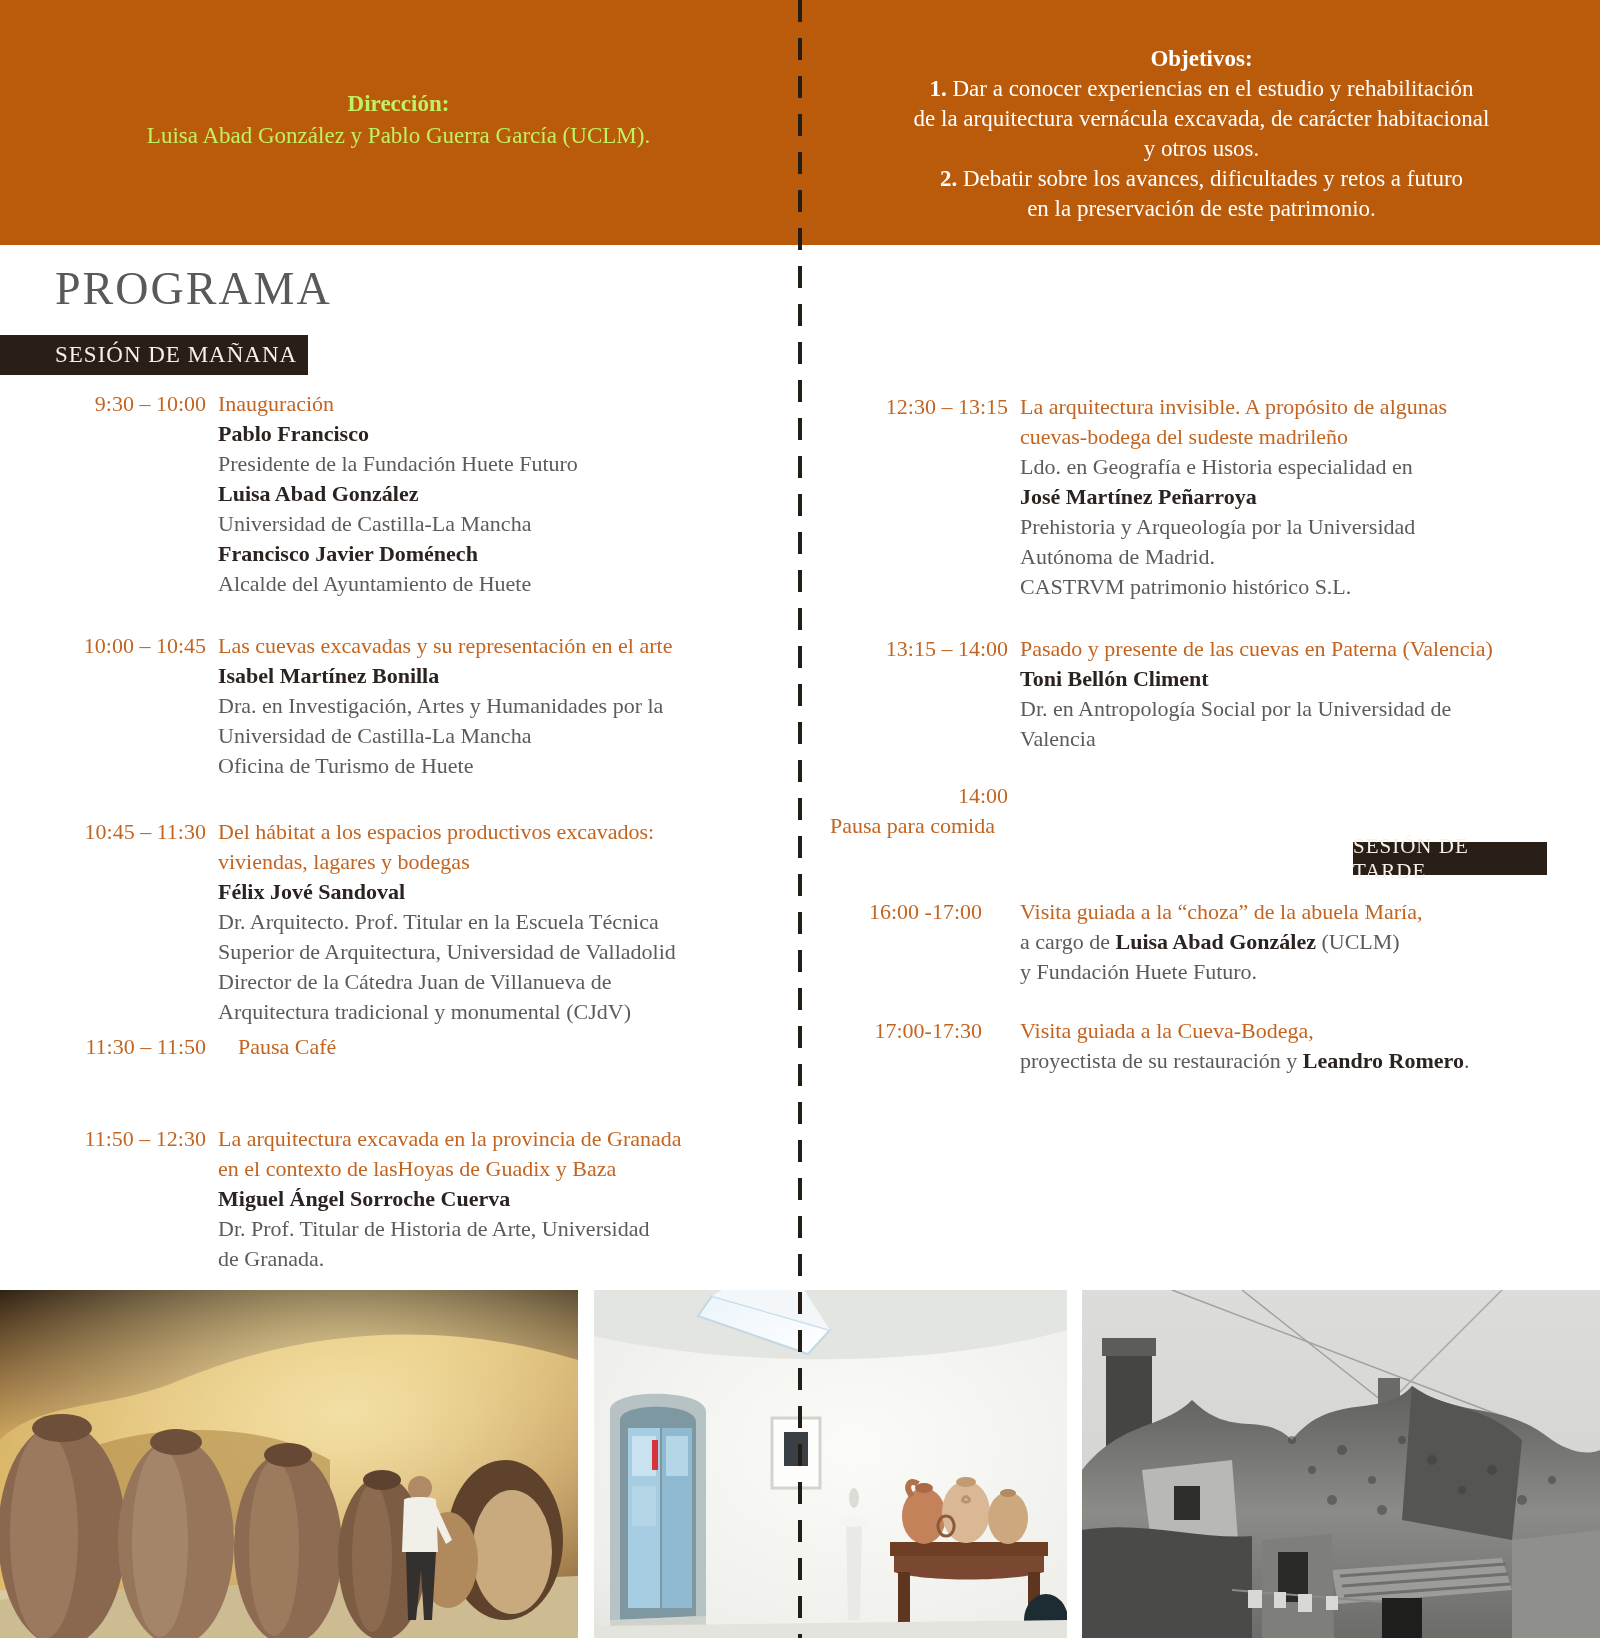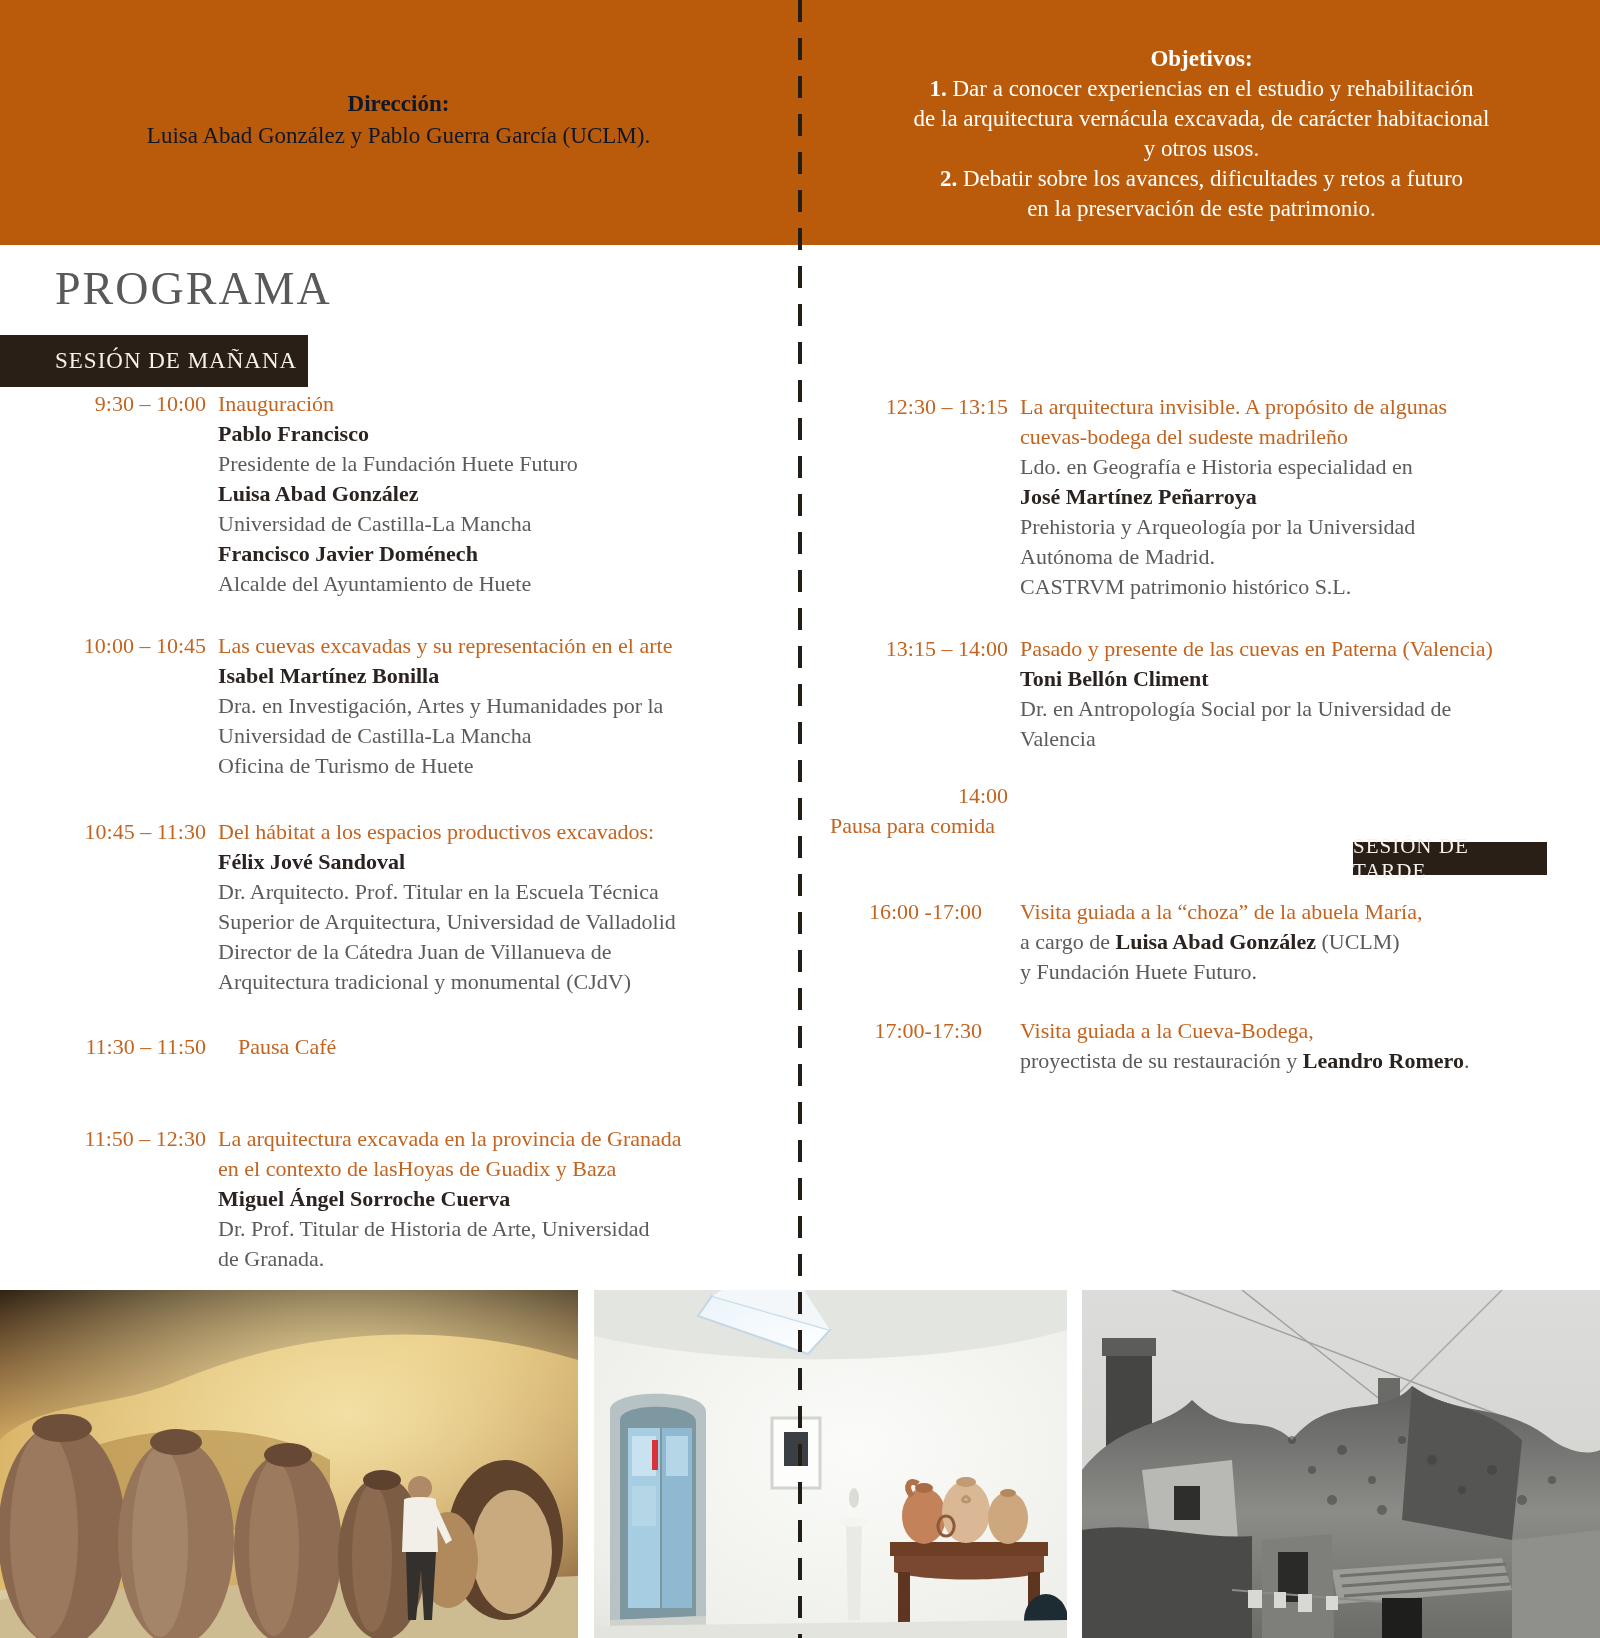--- a/index.html
+++ b/index.html
@@ -1,36 +1,36 @@
 <!DOCTYPE html>
 <html><head>
 <meta charset="utf-8">
 <style>
   html,body{margin:0;padding:0;background:#ffffff;}
   .page{position:relative;width:1600px;height:1638px;background:#ffffff;overflow:hidden;
         font-family:"Liberation Serif", serif;}
 
   
   .header-band{position:absolute;left:0;top:0;width:1600px;height:245px;background:#ba5a0b;}
-  .header-left{position:absolute;left:0;top:88px;width:797px;text-align:center;color:#0f172a;
+  .header-left{position:absolute;left:0;top:88px;width:797px;text-align:center;color:#bef264;
                font-size:23px;line-height:32px;}
   .header-left .h-title{font-weight:bold;}
   .header-right{position:absolute;left:803px;top:44px;width:797px;text-align:center;color:#ffffff;
                 font-size:23px;line-height:30px;}
   .header-right .h-title{font-weight:bold;}
   .obj-num{font-weight:bold;}
 
   
   .divider{position:absolute;left:798px;top:0;width:4px;height:1638px;z-index:40;
            background:repeating-linear-gradient(180deg,#241d16 0px,#241d16 22px,transparent 22px,transparent 38px);}
 
   
   .programa{position:absolute;left:55px;top:262px;font-size:46px;letter-spacing:2px;color:#58595b;}
   .banner{position:absolute;background:#2a1f16;color:#f5f1ec;display:flex;align-items:center;}
-  .banner-manana{left:0;top:335px;width:308px;height:52px;font-size:23px;padding-left:55px;
+  .banner-manana{left:0;top:335px;width:308px;height:40px;font-size:23px;padding-left:55px;
                  box-sizing:border-box;letter-spacing:1px;}
   .banner-tarde{left:1353px;top:842px;width:194px;height:33px;font-size:21px;justify-content:center;
                 letter-spacing:1px;}
 
   
   .sched-item{position:absolute;display:flex;align-items:flex-start;font-size:22px;line-height:30px;margin-left:18px;}
   .sched-item .time{flex:0 0 auto;text-align:right;color:#c36420;white-space:nowrap;}
   .sched-item .lines{margin-left:12px;}
   .sched-item .line{white-space:nowrap;}
   .col-left .time{width:188px;}
@@ -98,20 +98,21 @@
           <div class="line name">Isabel Martínez Bonilla</div>
           <div class="line role">Dra. en Investigación, Artes y Humanidades por la</div>
           <div class="line role">Universidad de Castilla-La Mancha</div>
           <div class="line role">Oficina de Turismo de Huete</div>
         </div>
       </div>
     <div class="sched-item" style="left:0;top:817px;">
         <div class="time">10:45 – 11:30</div>
         <div class="lines">
           <div class="line title">Del hábitat a los espacios productivos excavados:</div>
+          <div class="line title">viviendas, lagares y bodegas</div>
           <div class="line name">Félix Jové Sandoval</div>
           <div class="line role">Dr. Arquitecto. Prof. Titular en la Escuela Técnica</div>
           <div class="line role">Superior de Arquitectura, Universidad de Valladolid</div>
           <div class="line role">Director de la Cátedra Juan de Villanueva de</div>
           <div class="line role">Arquitectura tradicional y monumental (CJdV)</div>
         </div>
       </div>
     <div class="sched-item" style="left:0;top:1032px;gap:20px;">
         <div class="time">11:30 – 11:50</div>
         <div class="lines">

